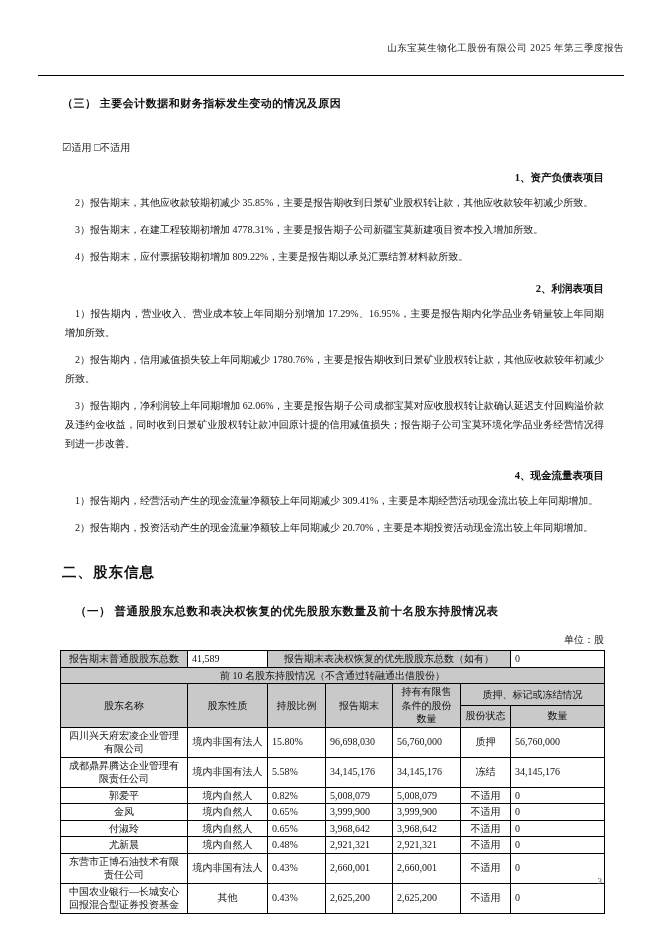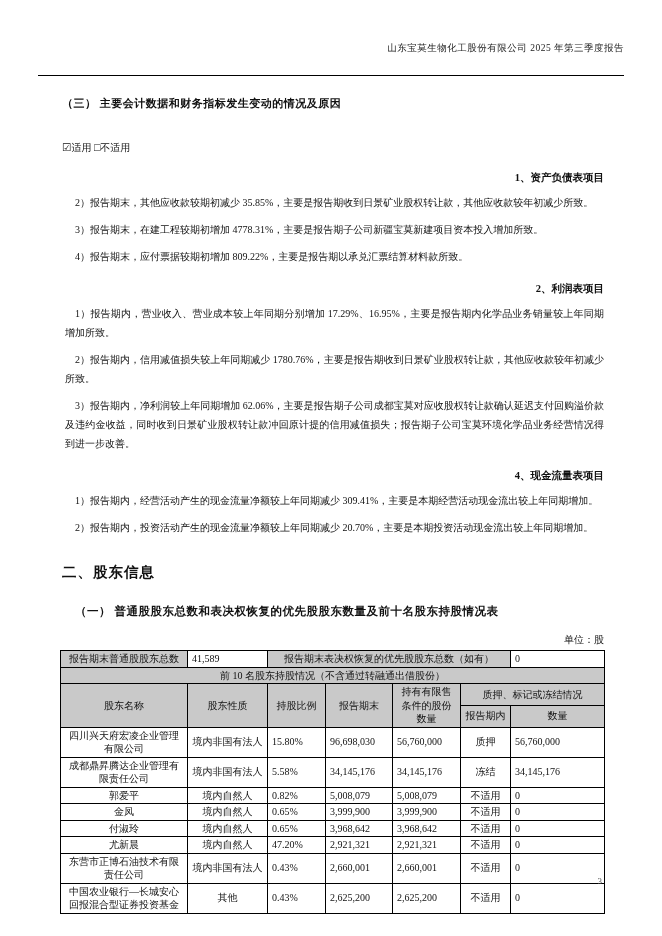--- a/index.html
+++ b/index.html
@@ -146,21 +146,21 @@
     </tr>
     <tr>
       <td class="gray c" rowspan="2">股东名称</td>
       <td class="gray c" rowspan="2">股东性质</td>
       <td class="gray c" rowspan="2">持股比例</td>
       <td class="gray c" rowspan="2">报告期末</td>
       <td class="gray c" rowspan="2">持有有限售条件的股份数量</td>
       <td class="gray c" colspan="2">质押、标记或冻结情况</td>
     </tr>
     <tr>
-      <td class="gray c">报告期内</td>
+      <td class="gray c">股份状态</td>
       <td class="gray c">数量</td>
     </tr>
 
     <tr>
       <td class="l">四川兴天府宏凌企业管理有限公司</td>
       <td class="l">境内非国有法人</td>
       <td class="r">15.80%</td>
       <td class="r">96,698,030</td>
       <td class="r">56,760,000</td>
       <td class="l">质押</td>
@@ -198,21 +198,21 @@
       <td class="l">境内自然人</td>
       <td class="r">0.65%</td>
       <td class="r">3,968,642</td>
       <td class="r">3,968,642</td>
       <td class="l">不适用</td>
       <td class="r">0</td>
     </tr>
     <tr>
       <td class="l">尤新晨</td>
       <td class="l">境内自然人</td>
-      <td class="r">47.20%</td>
+      <td class="r">0.48%</td>
       <td class="r">2,921,321</td>
       <td class="r">2,921,321</td>
       <td class="l">不适用</td>
       <td class="r">0</td>
     </tr>
     <tr>
       <td class="l">东营市正博石油技术有限责任公司</td>
       <td class="l">境内非国有法人</td>
       <td class="r">0.43%</td>
       <td class="r">2,660,001</td>

